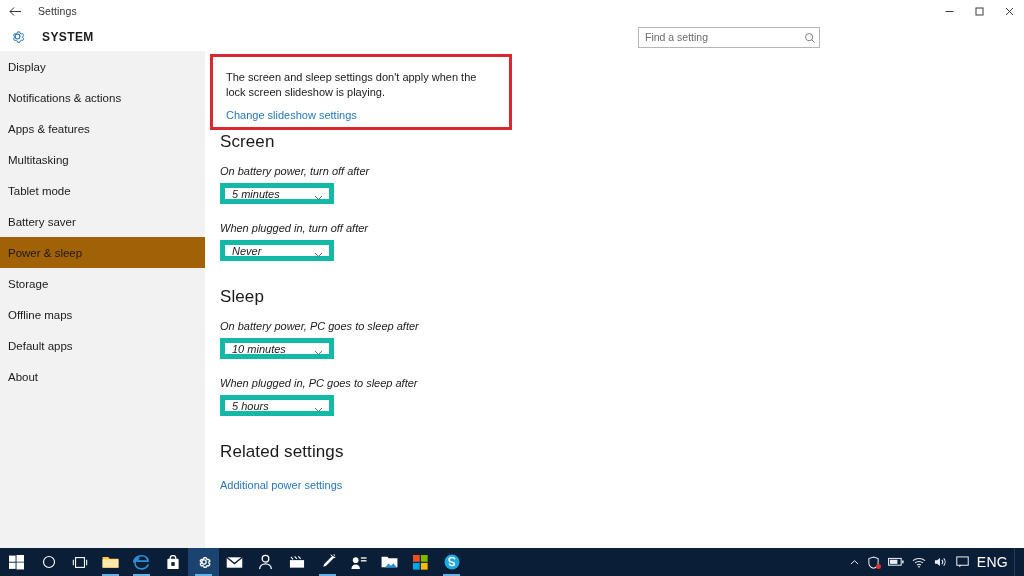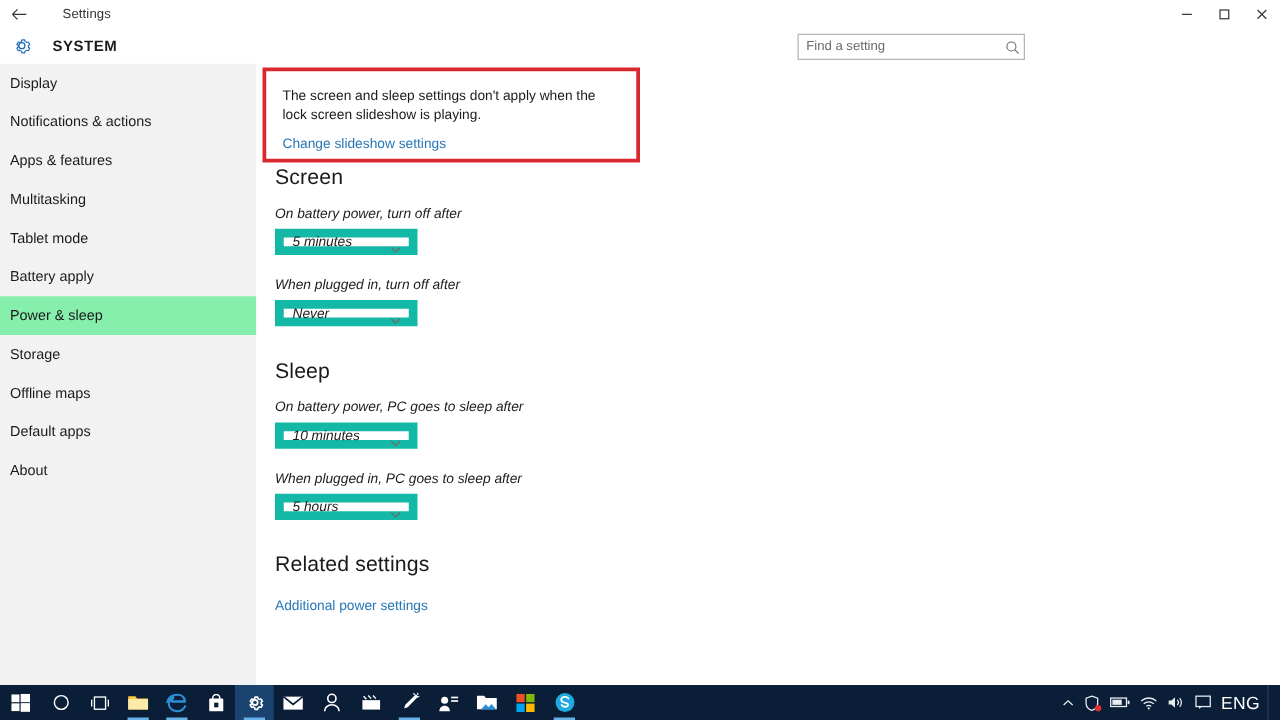--- a/index.html
+++ b/index.html
@@ -21,21 +21,20 @@
   }
 
   
   .titlebar {
     position: absolute;
     left: 0; top: 0;
     width: 1024px; height: 22px;
     background: #ffffff;
     display: flex;
     align-items: center;
-    gap: 12px;
   }
   .back-btn {
     width: 30px; height: 22px;
     display: flex; align-items: center; justify-content: center;
     color: #333;
   }
   .back-btn svg { display: block; }
   .titlebar-title {
     font-size: 10.5px;
     color: #333333;
@@ -121,21 +120,21 @@
   .nav-item {
     height: 31px;
     display: flex;
     align-items: center;
     padding-left: 8px;
     font-size: 11.5px;
     color: #1a1a1a;
     box-sizing: border-box;
   }
   .nav-item.selected {
-    background: #86efac;
+    background: #a16207;
   }
   .content {
     position: absolute;
     left: 205px; top: 0;
     width: 819px; height: 497px;
     background: #ffffff;
   }
 
   
   .info-box {
@@ -178,21 +177,21 @@
     font-size: 11px;
     color: #1a1a1a;
     margin-bottom: 6px;
   }
   .field-block { margin-bottom: 18px; font-style: italic; }
   .combo {
     position: relative;
     width: 114px;
     height: 21px;
     box-sizing: border-box;
-    border: 7px solid #14b8a6;
+    border: 5px solid #14b8a6;
     background: #ffffff;
     display: flex;
     align-items: center;
   }
   .combo-value {
     font-size: 11px;
     color: #1a1a1a;
     padding-left: 7px;
   }
   .combo-caret {
@@ -328,21 +327,21 @@
       <div class="nav-item">
           <span>Apps &amp; features</span>
         </div>
       <div class="nav-item">
           <span>Multitasking</span>
         </div>
       <div class="nav-item">
           <span>Tablet mode</span>
         </div>
       <div class="nav-item">
-          <span>Battery apply</span>
+          <span>Battery saver</span>
         </div>
       <div class="nav-item selected">
           <span>Power &amp; sleep</span>
         </div>
       <div class="nav-item">
           <span>Storage</span>
         </div>
       <div class="nav-item">
           <span>Offline maps</span>
         </div>

